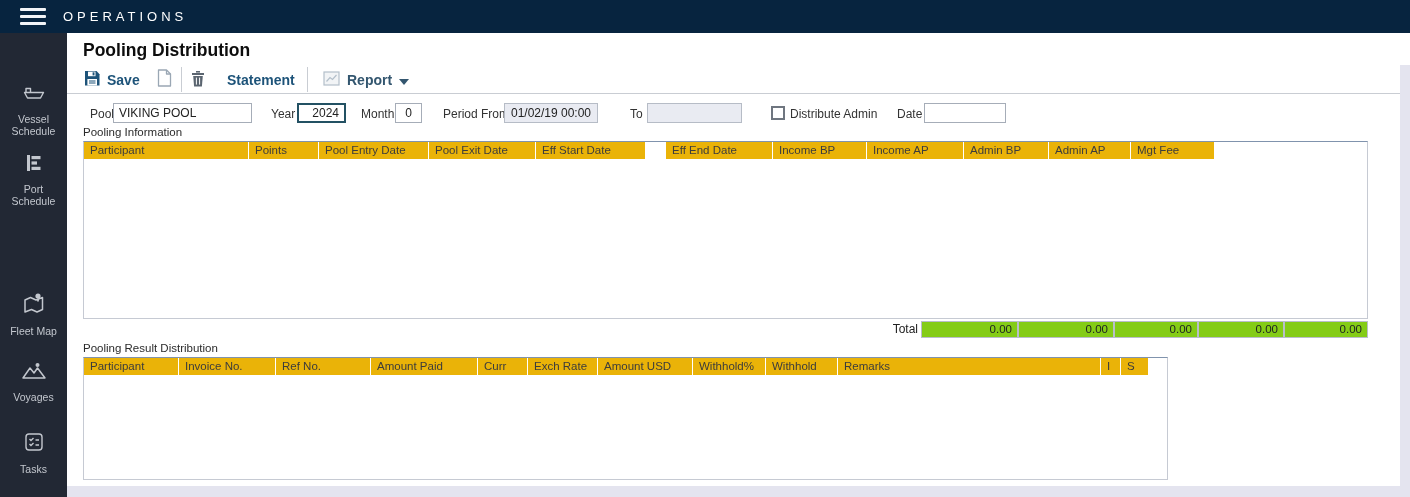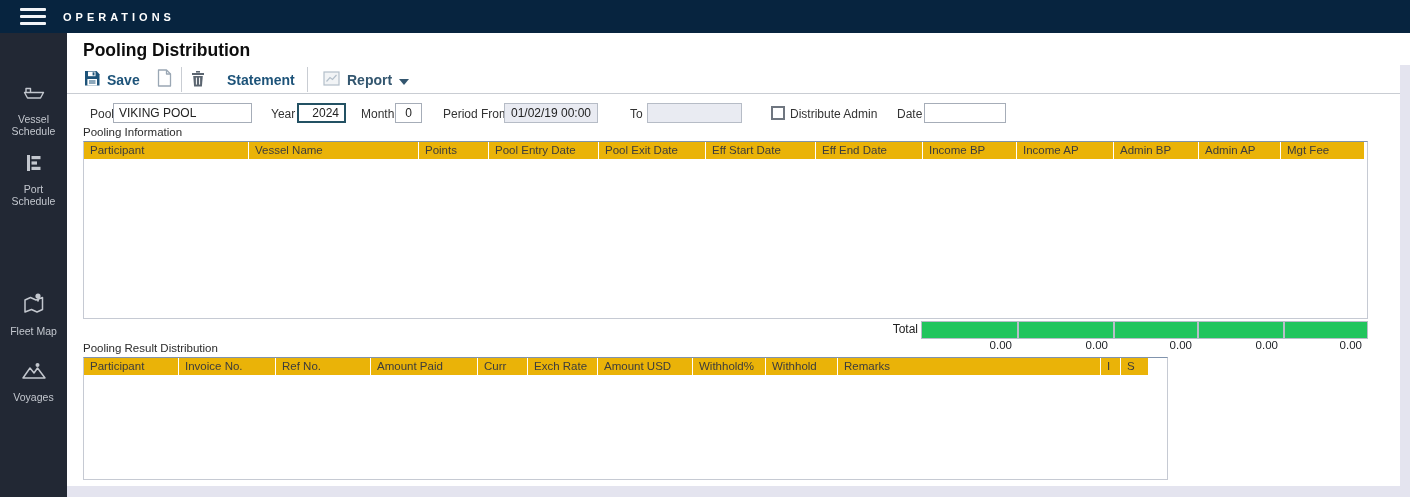--- a/index.html
+++ b/index.html
@@ -6,21 +6,21 @@
   html,body { width:1410px; height:497px; overflow:hidden; background:#fff;
               font-family:"Liberation Sans", sans-serif; }
   .stage { position:relative; width:1410px; height:497px; background:#fff; }
 
   
   .topbar { position:absolute; left:0; top:0; width:1410px; height:33px;
             background:#07243f; display:flex; align-items:center; }
   .hamburger { margin-left:20px; width:26px; cursor:pointer; display:flex;
                flex-direction:column; gap:4px; }
   .hamburger span { display:block; height:3px; width:26px; background:#f2f4f7; border-radius:1px; }
-  .topbar-title { margin-left:17px; color:#ffffff; font-size:11px; font-weight:bold;
+  .topbar-title { margin-left:17px; color:#ffffff; font-size:13px; font-weight:normal;
                   letter-spacing:4px; }
 
   
   .sidebar { position:absolute; left:0; top:33px; width:76px; height:464px;
              background:#222834; }
   .nav-item { position:absolute; left:0; width:67px; display:flex; flex-direction:column;
               align-items:center; gap:6px; cursor:pointer; }
   .nav-label { color:#c3c7ce; font-size:10.5px; line-height:12px; text-align:center;
                width:62px; }
   .nav-vessel { top:50px; } .nav-port { top:120px; } .nav-berth { top:190px; }
@@ -61,23 +61,23 @@
           border-top:1px solid #8093ad; }
   .grid-head { display:flex; height:17px; background:#fff; }
   .th { background:#eab308; border-right:1px solid #ffffff; font-size:11.5px; color:#3c3c3c;
         line-height:17px; padding-left:6px; overflow:hidden; white-space:nowrap; cursor:pointer; }
   .grid1 { top:108px; width:1285px; height:178px; }
   .grid2 { top:324px; width:1085px; height:123px; }
 
   
   .total-label { position:absolute; left:790px; top:289px; width:61px; text-align:right;
                  font-size:12px; color:#222; }
-  .total-box { position:absolute; top:288px; height:17px; background:#22c55e;
+  .total-box { position:absolute; top:288px; height:17px; background:#84cc16;
                border:1px solid #b9bec9; font-size:11.5px; color:#1c1f24;
-               text-align:right; padding:16px 5px 0 0; line-height:14px; }
+               text-align:right; padding:0 5px 0 0; line-height:14px; }
 
   
   .vscroll { position:absolute; right:0; top:32px; width:10px; height:421px; background:#e4e4ef; cursor:pointer; }
   .hscroll { position:absolute; left:0; top:453px; width:1343px; height:11px; background:#e4e4ef; cursor:pointer; }
 </style>
 </head>
 <body>
 
 <div class="stage">
 
@@ -129,20 +129,31 @@
     <div class="nav-item nav-voyages">
       <span>
         <svg width="26" height="20" viewBox="0 0 26 20" fill="none" stroke="#c3c7ce" stroke-width="1.5" stroke-linejoin="round">
           <path d="M2 17 L9 7 l4 5 3.5-5 L24 17 Z"></path>
           <circle cx="16.5" cy="4" r="2" fill="#c3c7ce" stroke="none"></circle>
         </svg>
       </span>
       <span class="nav-label">Voyages</span>
     </div>
 
+    <div class="nav-item nav-tasks">
+      <span>
+        <svg width="22" height="22" viewBox="0 0 22 22" fill="none" stroke="#c3c7ce" stroke-width="1.4">
+          <rect x="3" y="3" width="16" height="16" rx="3"></rect>
+          <path d="M6.5 8 l1.5 1.5 L10.5 7"></path>
+            <path d="M6.5 13 l1.5 1.5 L10.5 12"></path>
+          <path d="M12.5 9 h3.5 M12.5 14 h3.5"></path>
+        </svg>
+      </span>
+      <span class="nav-label">Tasks</span>
+    </div>
 
     <div class="sidebar-foot">
       <svg width="28" height="28" viewBox="0 0 26 26" fill="none" stroke="#c3c7ce" stroke-width="1.5">
         <circle cx="13" cy="13" r="10"></circle>
         <path d="M13 7.5 v6.5" stroke-width="2"></path>
         <circle cx="13" cy="17.6" r="1.3" fill="#c3c7ce" stroke="none"></circle>
       </svg>
     </div>
   </div>
 
@@ -228,26 +239,25 @@
     <span class="flabel" style="left:723px;">Distribute Admin</span>
 
     <span class="flabel" style="left:830px;">Date</span>
     <input class="finput" style="left: 857px; width: 82px;" value="">
 
     <div class="section-label" style="top:93px;">Pooling Information</div>
 
     <div class="grid grid1">
       <div class="grid-head">
         <div class="th" style="width:165px;">Participant</div>
-        <div class="th" style="width:170px;">Vessel Name</div>
         <div class="th" style="width:70px;">Points</div>
         <div class="th" style="width:110px;">Pool Entry Date</div>
         <div class="th" style="width:107px;">Pool Exit Date</div>
         <div class="th" style="width:110px;">Eff Start Date</div>
-        <div class="th" style="width:107px;">Eff End Date</div>
+        <div class="th" style="width:107px;margin-left:20px;">Eff End Date</div>
         <div class="th" style="width:94px;">Income BP</div>
         <div class="th" style="width:97px;">Income AP</div>
         <div class="th" style="width:85px;">Admin BP</div>
         <div class="th" style="width:82px;">Admin AP</div>
         <div class="th" style="width:83px; border-right:none;">Mgt Fee</div>
       </div>
       <div></div>
     </div>
 
     <div class="total-label">Total</div>

